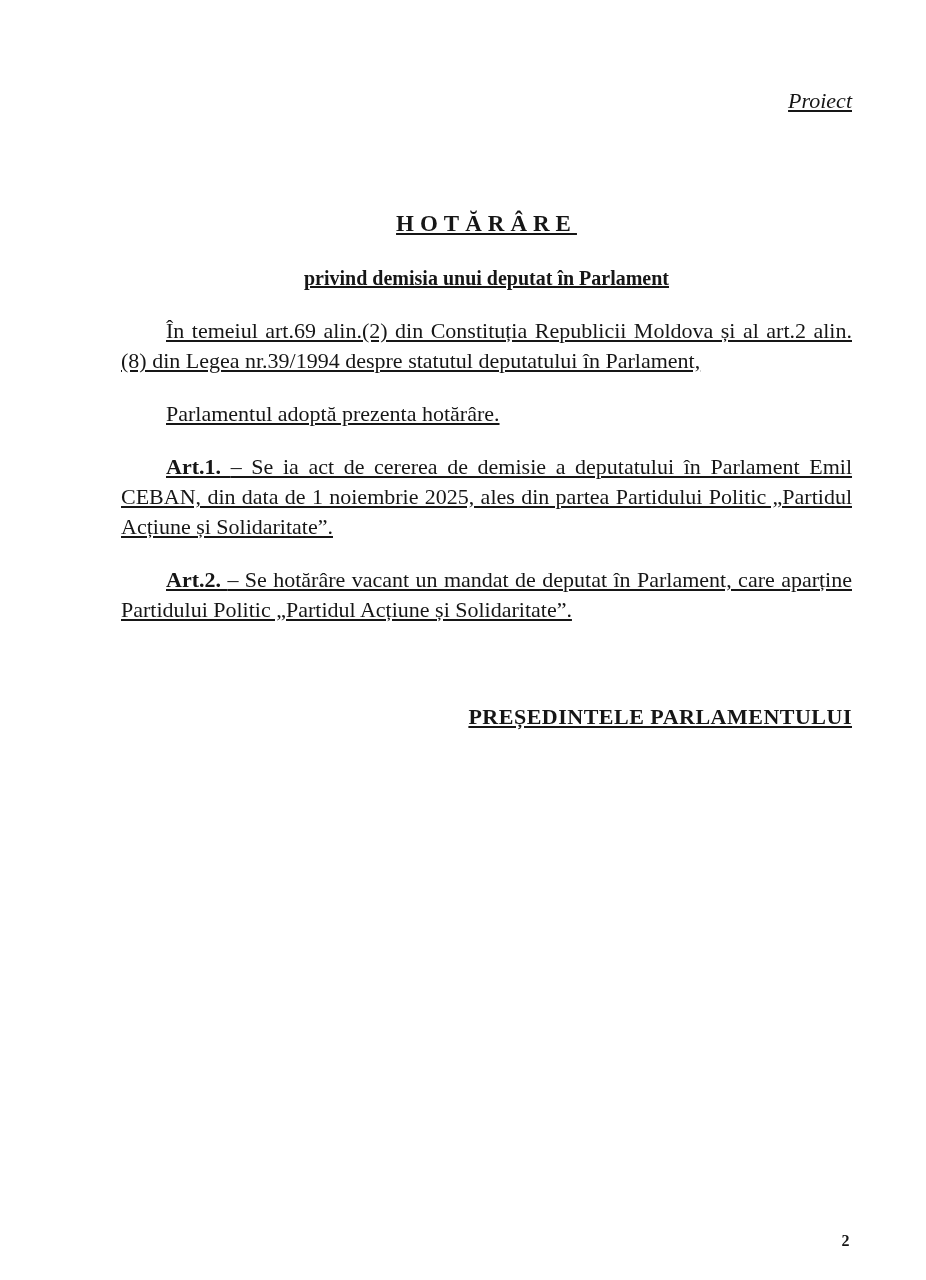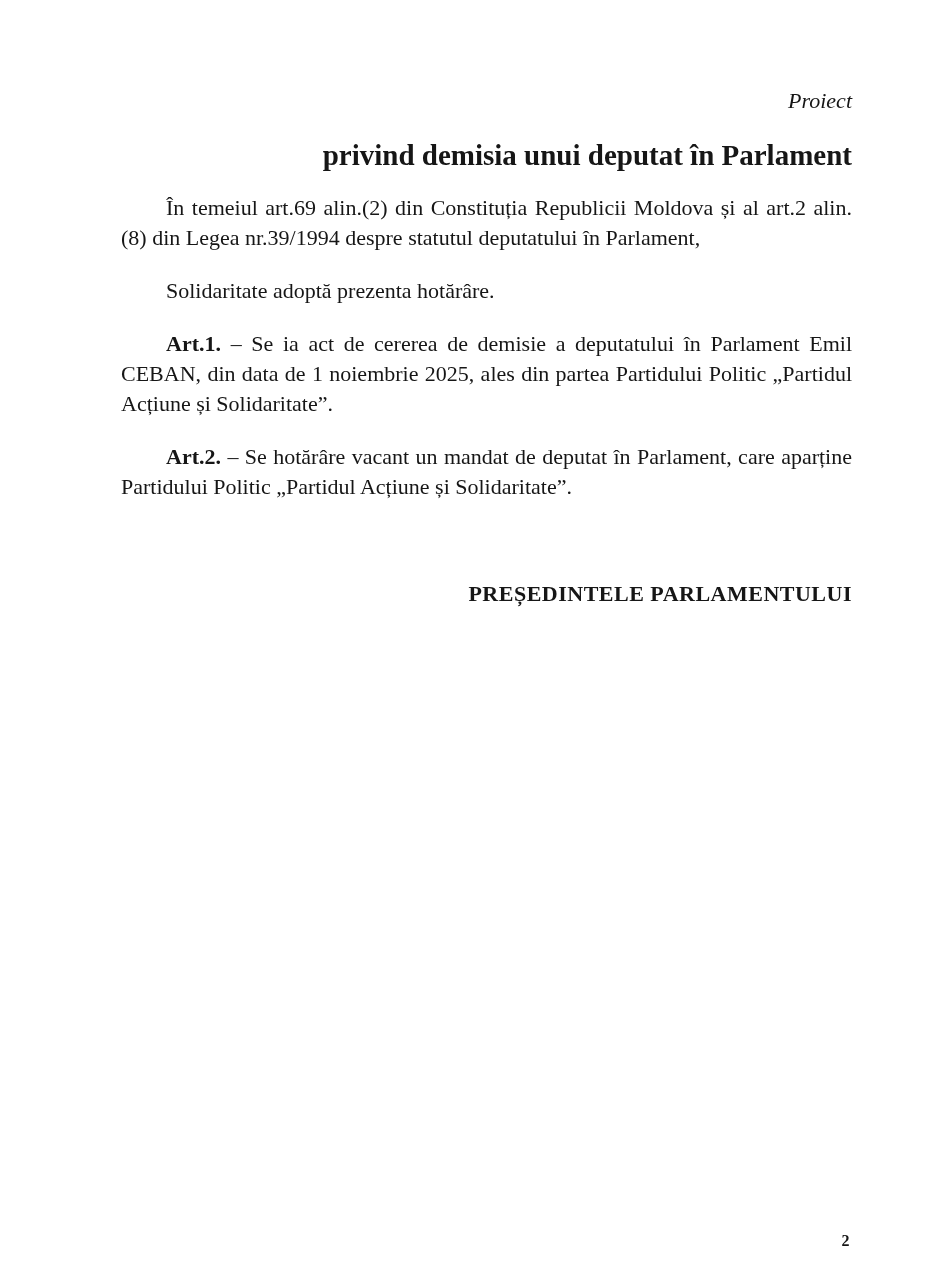--- a/index.html
+++ b/index.html
@@ -13,38 +13,39 @@
     height: 1280px;
     margin: 0 auto;
     background: #ffffff;
     color: #161616;
     font-family: "Liberation Serif", "DejaVu Serif", serif;
     font-size: 22px;
     line-height: 30px;
     box-sizing: border-box;
     padding: 86px 71px 0 118px;
     overflow: hidden;
+    text-decoration: underline;
   }
   .corner-label {
     text-align: right;
     font-style: italic;
     font-size: 22px;
     margin: 0;
   }
   .doc-title {
     text-align: center;
     font-weight: bold;
     font-size: 23px;
     letter-spacing: 6px;
     margin: 93px 0 0 0;
   }
   .doc-subtitle {
-    text-align: right;
+    text-align: center;
     font-weight: bold;
-    font-size: 29px;
+    font-size: 20px;
     margin: 24px 0 0 0;
   }
   p.body-par {
     margin: 23px 0 0 0;
     text-align: justify;
     text-indent: 45px;
   }
   .art-label {
     font-weight: bold;
     margin-top: 21px;
@@ -65,26 +66,27 @@
     letter-spacing: 0.5px;
   }
 </style>
 </head>
 <body>
 
 <div class="page">
 
   <p class="corner-label">Proiect</p>
 
+  <h1 class="doc-title">HOTĂRÂRE</h1>
 
   <h2 class="doc-subtitle">privind demisia unui deputat în Parlament</h2>
 
   <p class="body-par">În temeiul art.69 alin.(2) din Constituția Republicii Moldova și al art.2 alin.(8) din Legea nr.39/1994 despre statutul deputatului în Parlament,</p>
 
-  <p class="body-par">Solidaritate adoptă prezenta hotărâre.</p>
+  <p class="body-par">Parlamentul adoptă prezenta hotărâre.</p>
 
   <p class="body-par">
     <span class="art-label">Art.1.</span>
     <span>– Se ia act de cererea de demisie a deputatului în Parlament Emil CEBAN, din data de 1 noiembrie 2025, ales din partea Partidului Politic „Partidul Acțiune și Solidaritate”.</span>
   </p>
 
   <p class="body-par">
     <span class="art-label">Art.2.</span>
     <span>– Se hotărâre vacant un mandat de deputat în Parlament, care aparține Partidului Politic „Partidul Acțiune și Solidaritate”.</span>
   </p>

